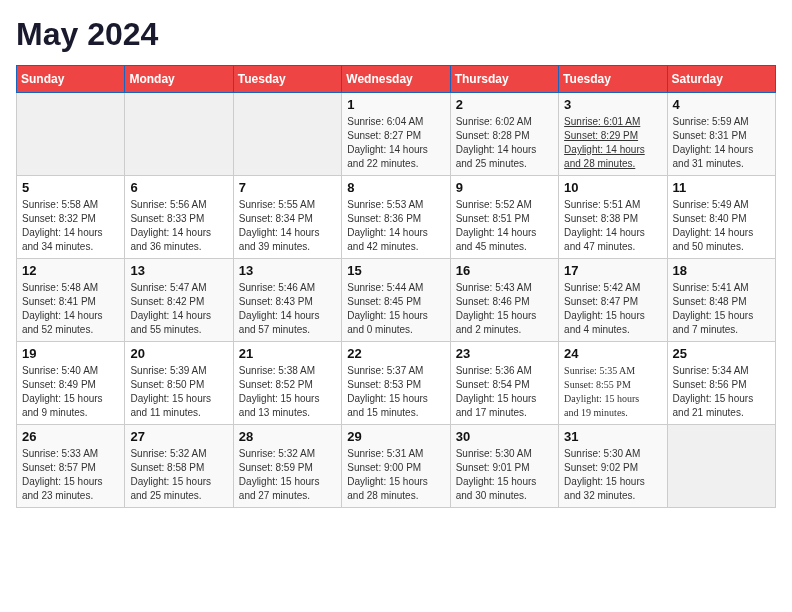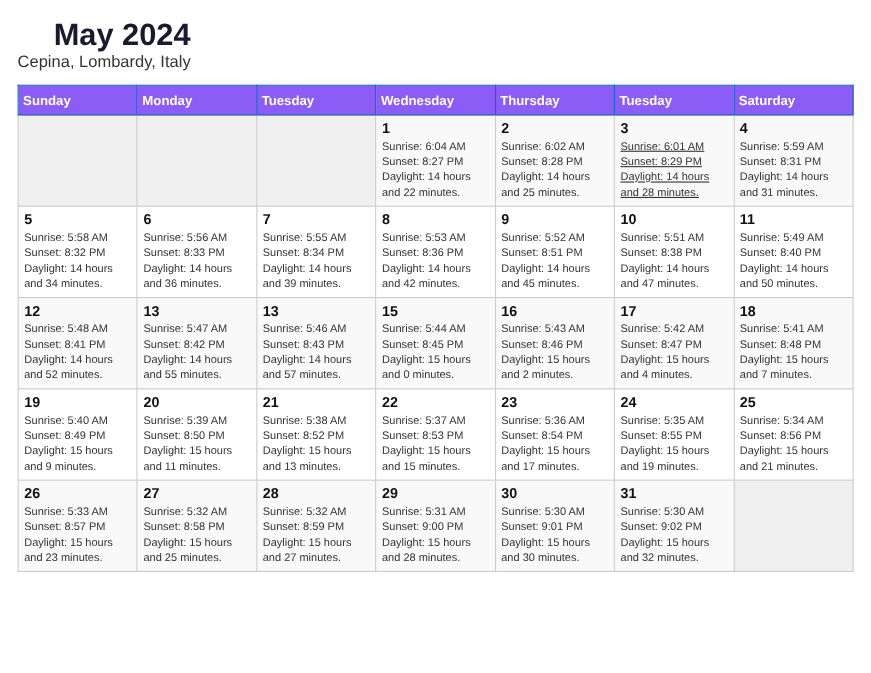--- a/index.html
+++ b/index.html
@@ -22,35 +22,35 @@
       gap: 4px;
     }
     .logo-bird {
       width: 28px;
       height: 28px;
     }
     .title-area {
       text-align: right;
     }
     .month-title {
-      font-size: 28px;
+      font-size: 32px;
       font-weight: bold;
       color: #1a1a2e;
     }
     .location {
       font-size: 15px;
       color: #333;
     }
     table {
       width: 100%;
       border-collapse: collapse;
       font-size: 11px;
     }
     thead tr th {
-      background-color: #8b5cf6;
+      background-color: #ef4444;
       color: #fff;
       padding: 6px 4px;
       text-align: left;
       font-size: 12px;
       font-weight: bold;
       border: 1px solid #1565c0;
     }
     tbody tr td {
       border: 1px solid #ccc;
       vertical-align: top;
@@ -76,21 +76,20 @@
     .empty-cell {
       background: #f0f0f0 !important;
     }
   </style>
 </head>
 <body>
 
 <div class="header">
   <div class="title-area">
     <div class="month-title">May 2024</div>
-    <div class="location">Cepina, Lombardy, Italy</div>
   </div>
 </div>
 
 <table>
   <thead>
     <tr id="header-row">
         <th>Sunday</th>
         <th>Monday</th>
         <th>Tuesday</th>
         <th>Wednesday</th>
@@ -266,21 +265,21 @@
         </td>
         <td>
           <div class="day-number">23</div>
           <div class="day-info" style="white-space: pre-line;">Sunrise: 5:36 AM
 Sunset: 8:54 PM
 Daylight: 15 hours
 and 17 minutes.</div>
         </td>
         <td>
           <div class="day-number">24</div>
-          <div class="day-info" style="white-space: pre-line;">Sunrise: 5:35 AM
+          <div class="day-info" style="white-space: pre-line; font-family: Liberation Serif, serif;">Sunrise: 5:35 AM
 Sunset: 8:55 PM
 Daylight: 15 hours
 and 19 minutes.</div>
         </td>
         <td>
           <div class="day-number">25</div>
           <div class="day-info" style="white-space: pre-line;">Sunrise: 5:34 AM
 Sunset: 8:56 PM
 Daylight: 15 hours
 and 21 minutes.</div>

